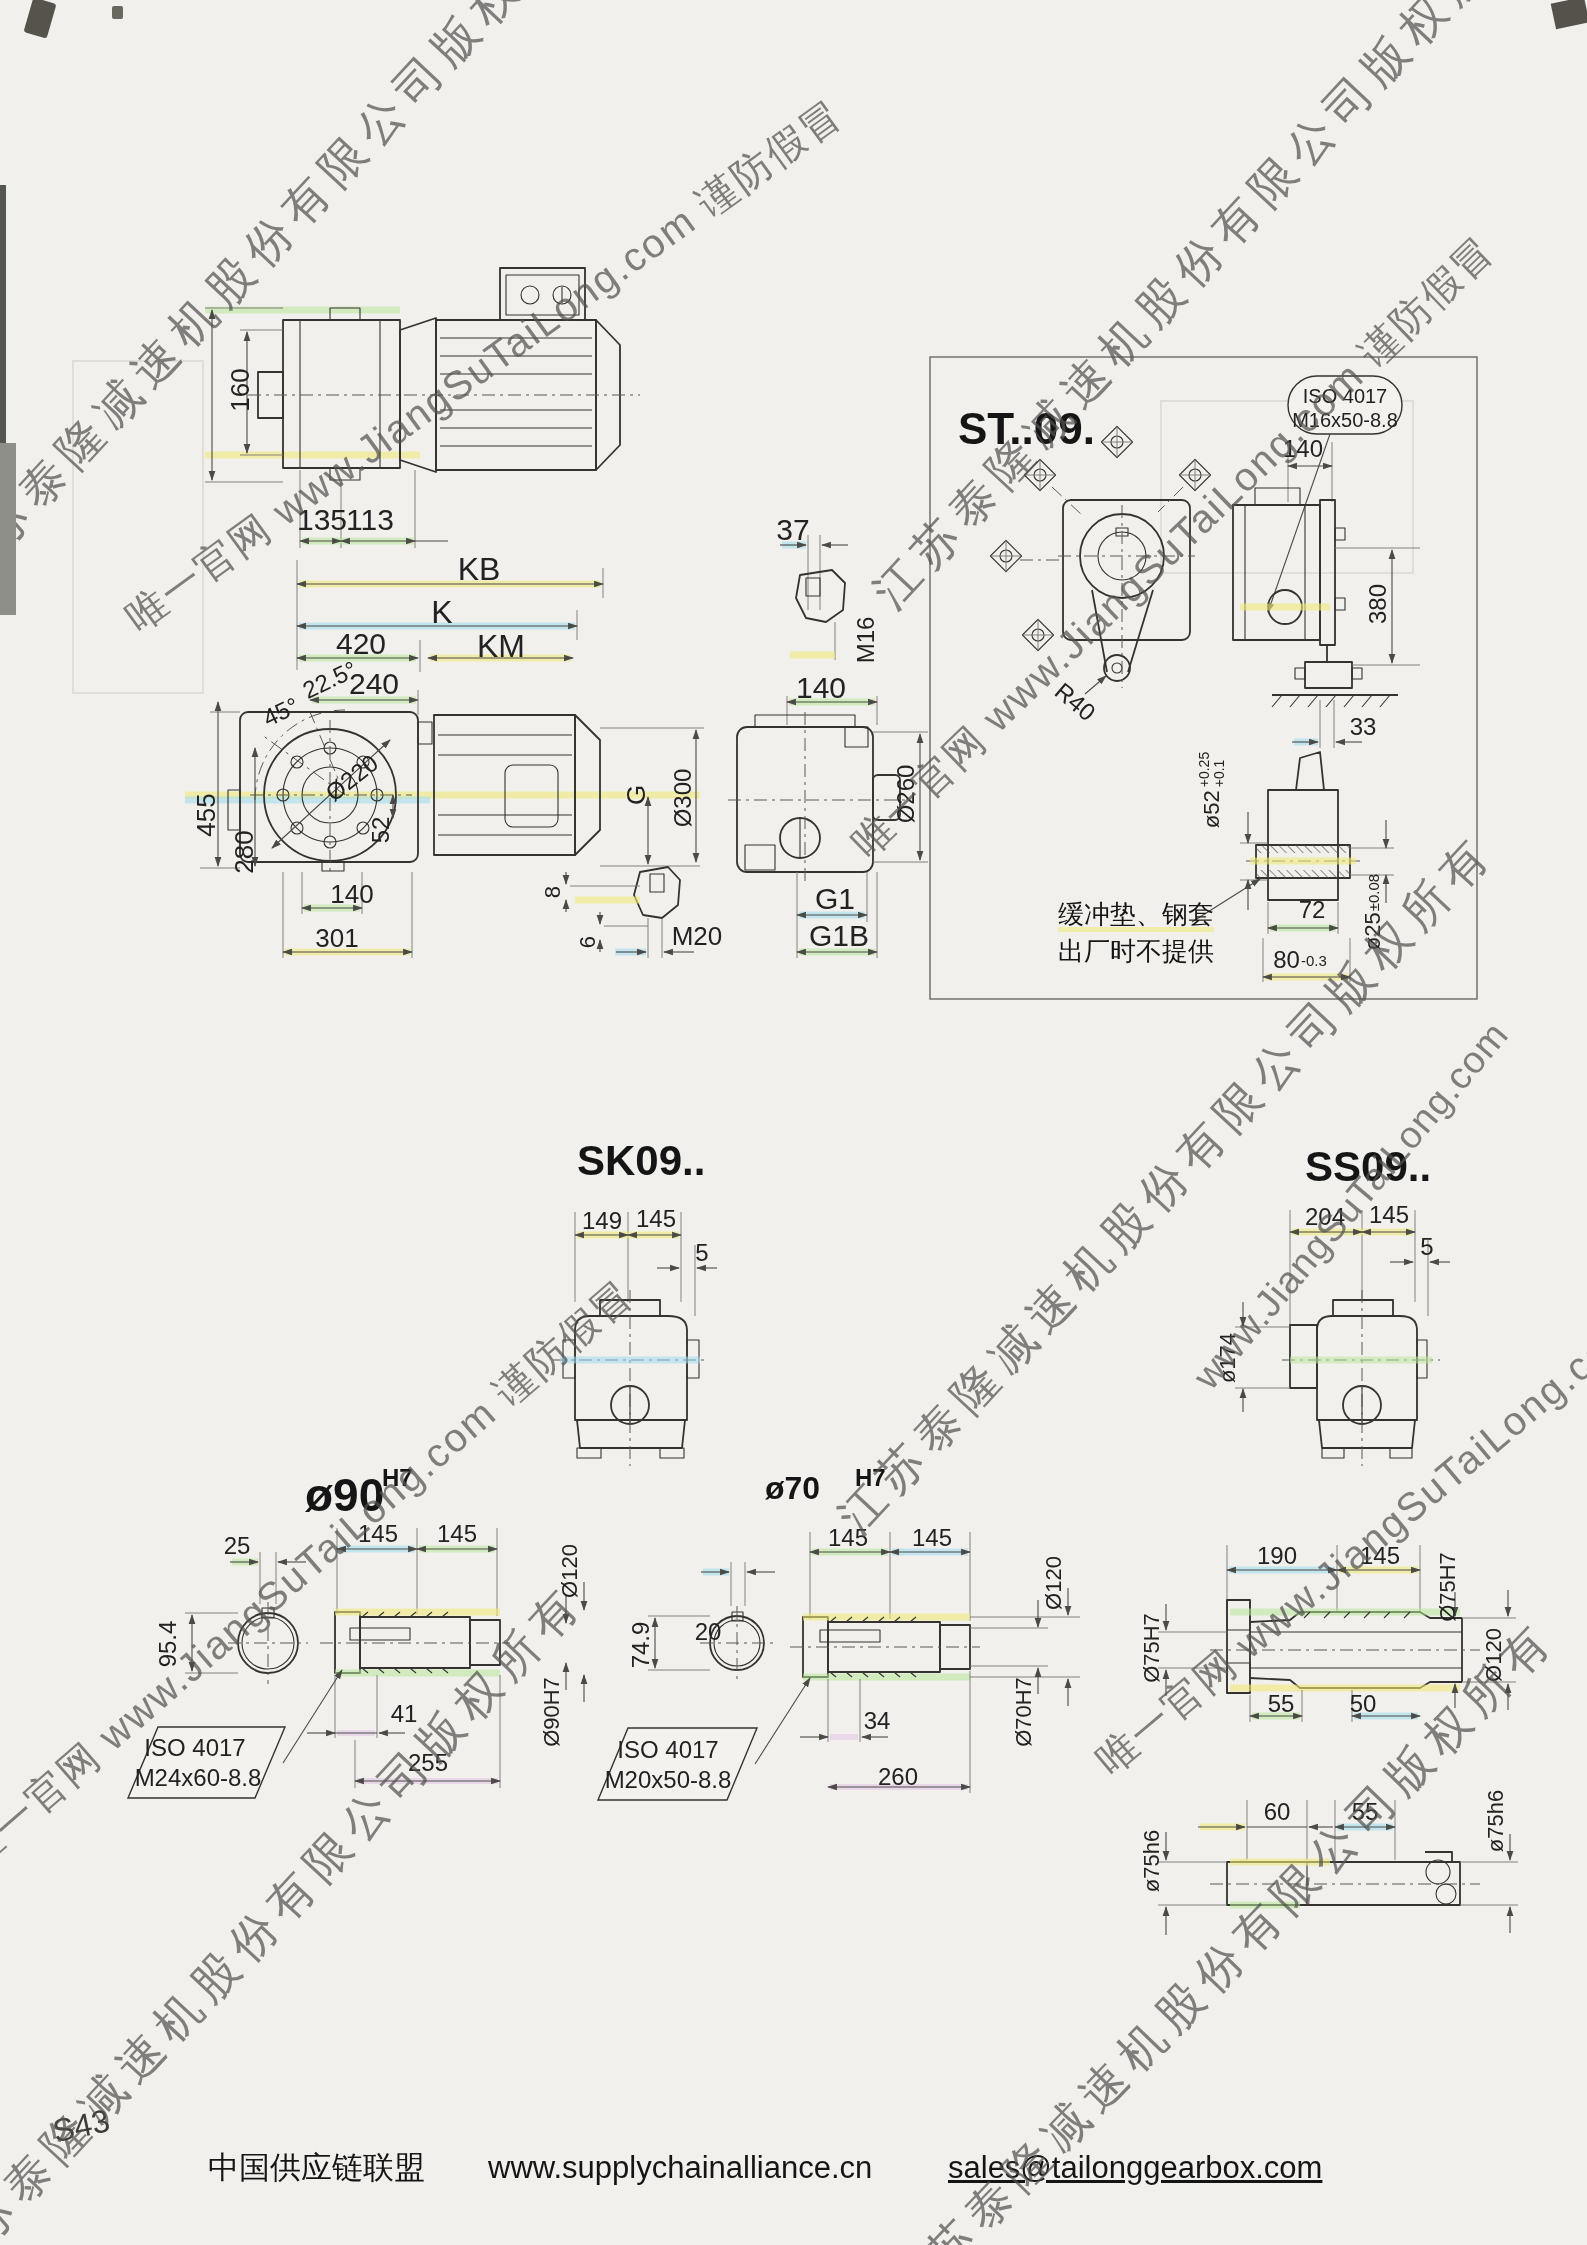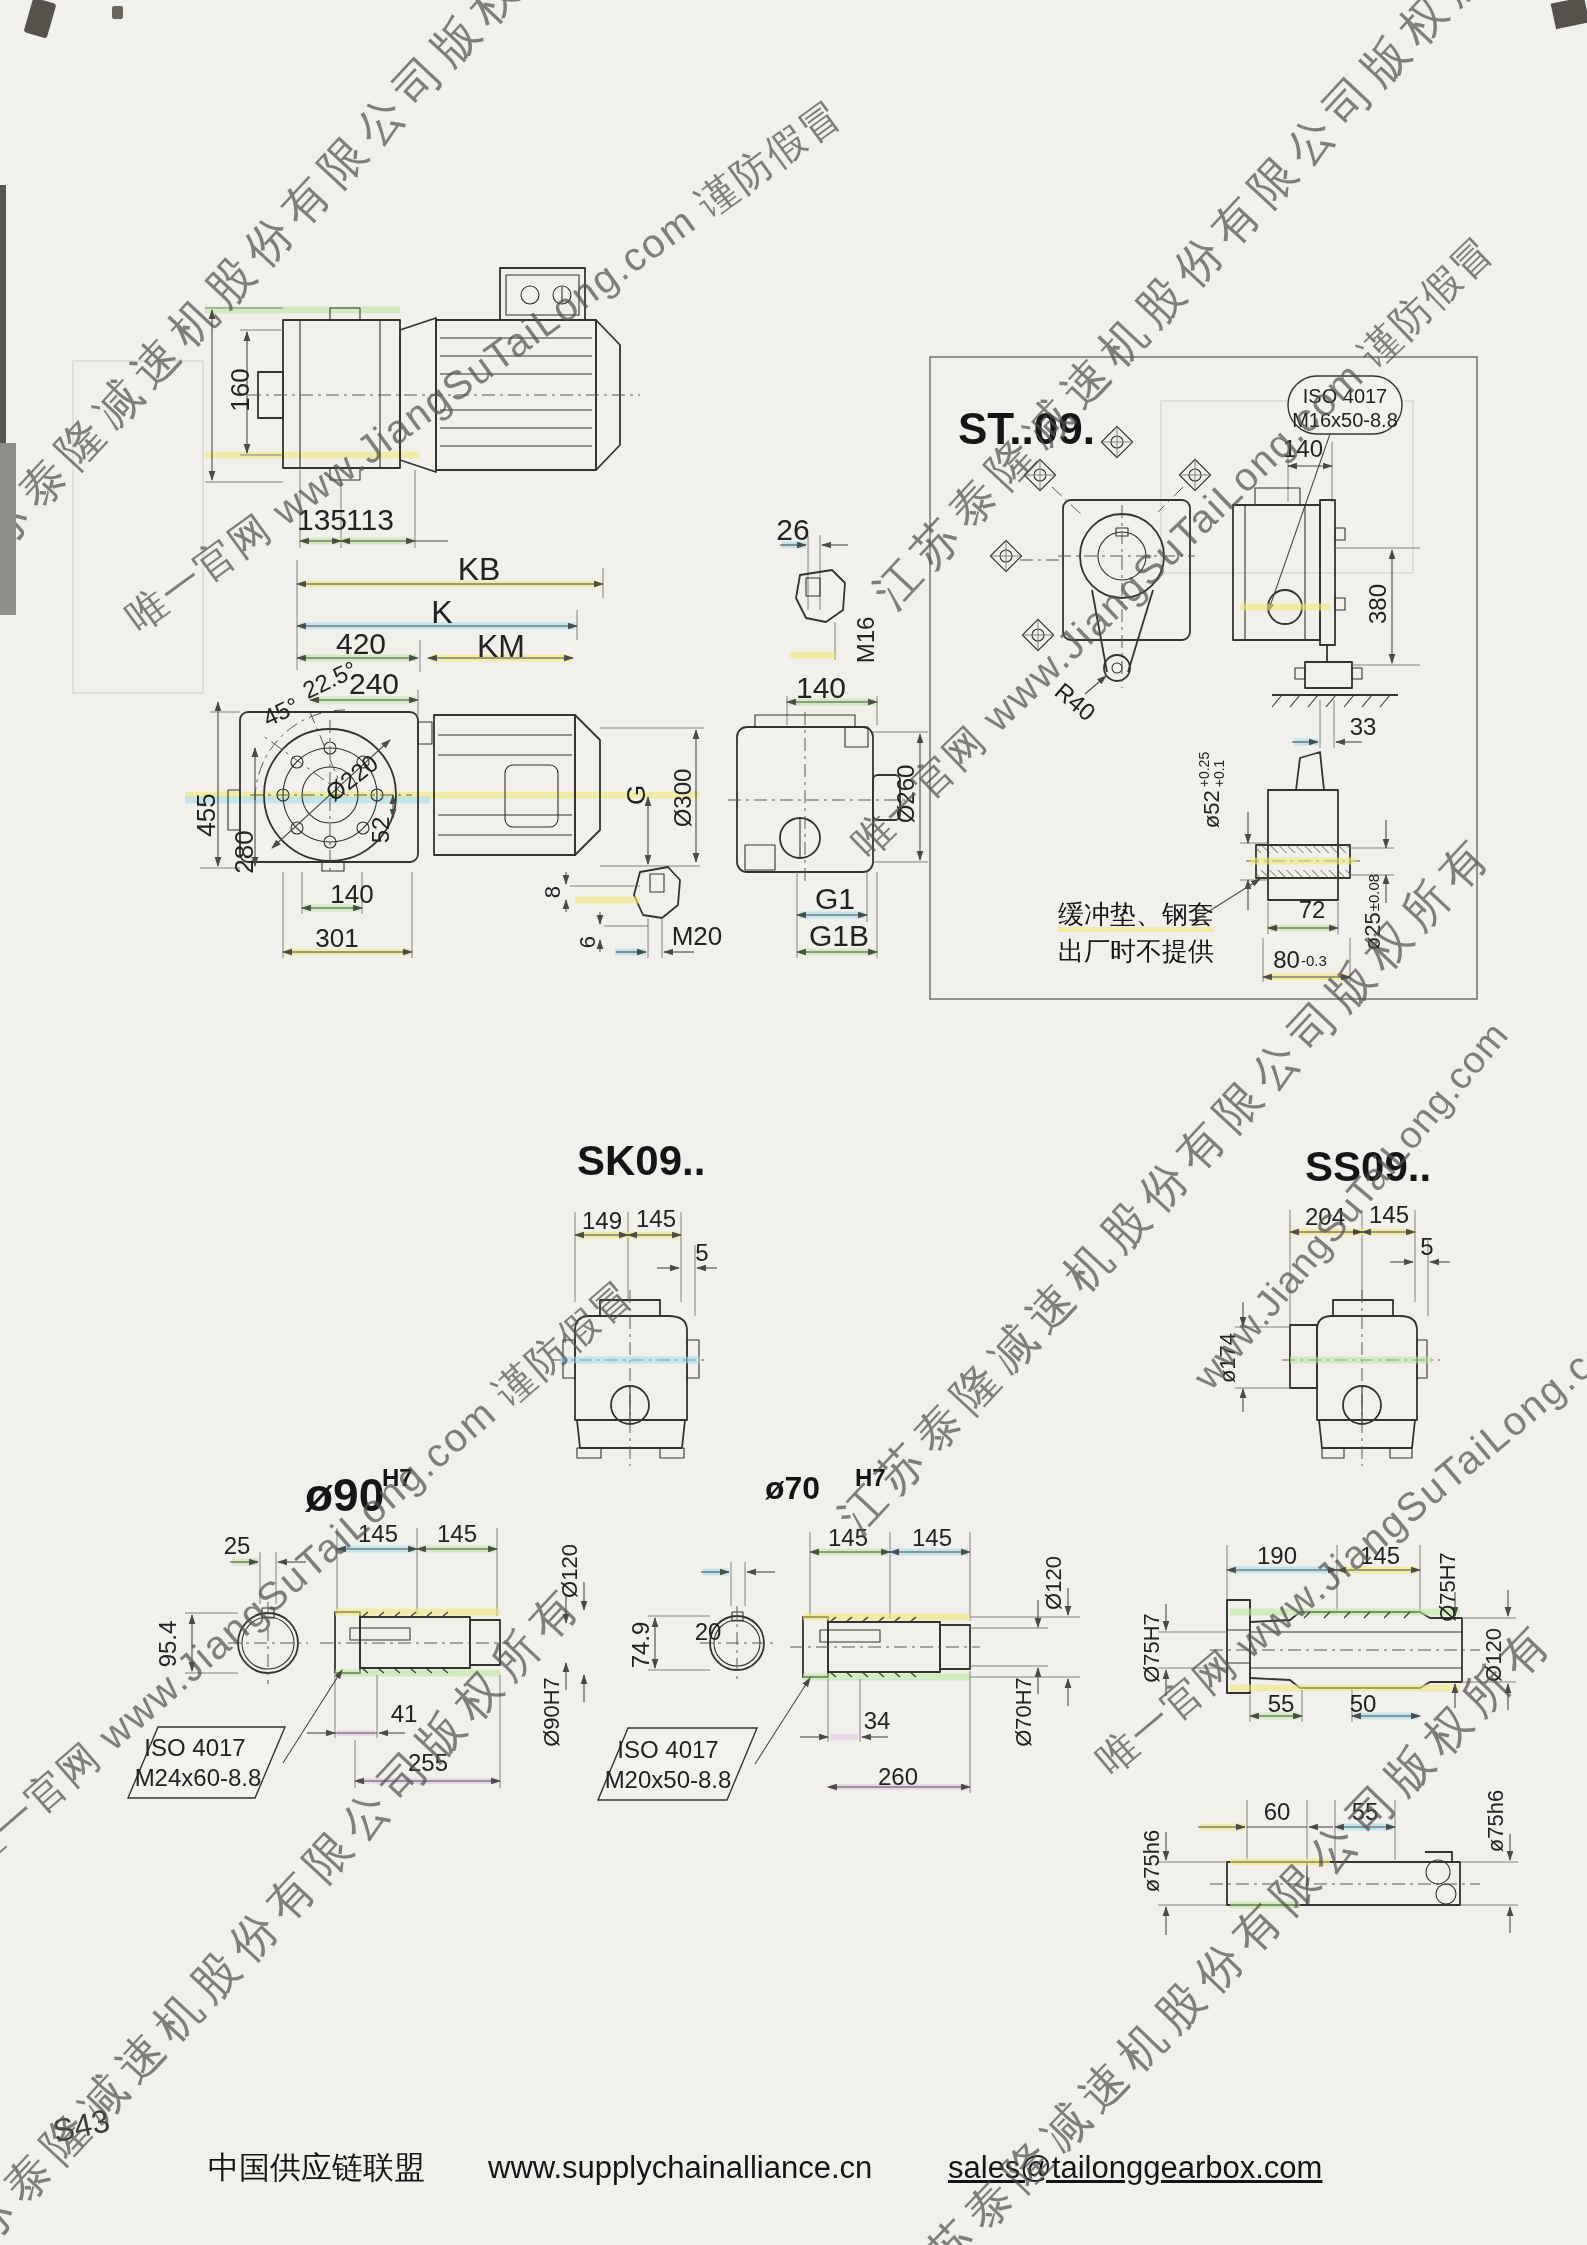--- a/index.html
+++ b/index.html
@@ -674,21 +674,21 @@
   <span class="dim r90" style="left:244px;top:852px;">280</span>
   <span class="dim r90 s24" style="left:381px;top:830px;">52</span>
   <span class="dim" style="left:352px;top:894px;">140</span>
   <span class="dim" style="left:337px;top:938px;">301</span>
   <span class="dim r90 s22" style="left:553px;top:892px;">8</span>
   <span class="dim r90 s22" style="left:588px;top:942px;">6</span>
   <span class="dim" style="left:697px;top:936px;">M20</span>
   <span class="dim r90" style="left:636px;top:795px;">G</span>
   <span class="dim r90 s24" style="left:683px;top:798px;">Ø300</span>
 
-  <span class="dim s30" style="left:793px;top:530px;">26</span>
+  <span class="dim s30" style="left:793px;top:530px;">37</span>
   <span class="dim r90 s24" style="left:866px;top:640px;">M16</span>
   <span class="dim s30" style="left:821px;top:688px;">140</span>
   <span class="dim r90 s24" style="left:906px;top:794px;">Ø260</span>
   <span class="dim s30" style="left:835px;top:899px;">G1</span>
   <span class="dim s30" style="left:839px;top:936px;">G1B</span>
 
   <span class="ttl" style="left:958px;top:372px;font-size:44px;margin-top:35px;">ST..09.</span>
   <span class="dim s20" style="left:1345px;top:396px;">ISO 4017</span>
   <span class="dim s20" style="left:1345px;top:420px;">M16x50-8.8</span>
   <span class="dim s24" style="left:1303px;top:449px;">140</span>

